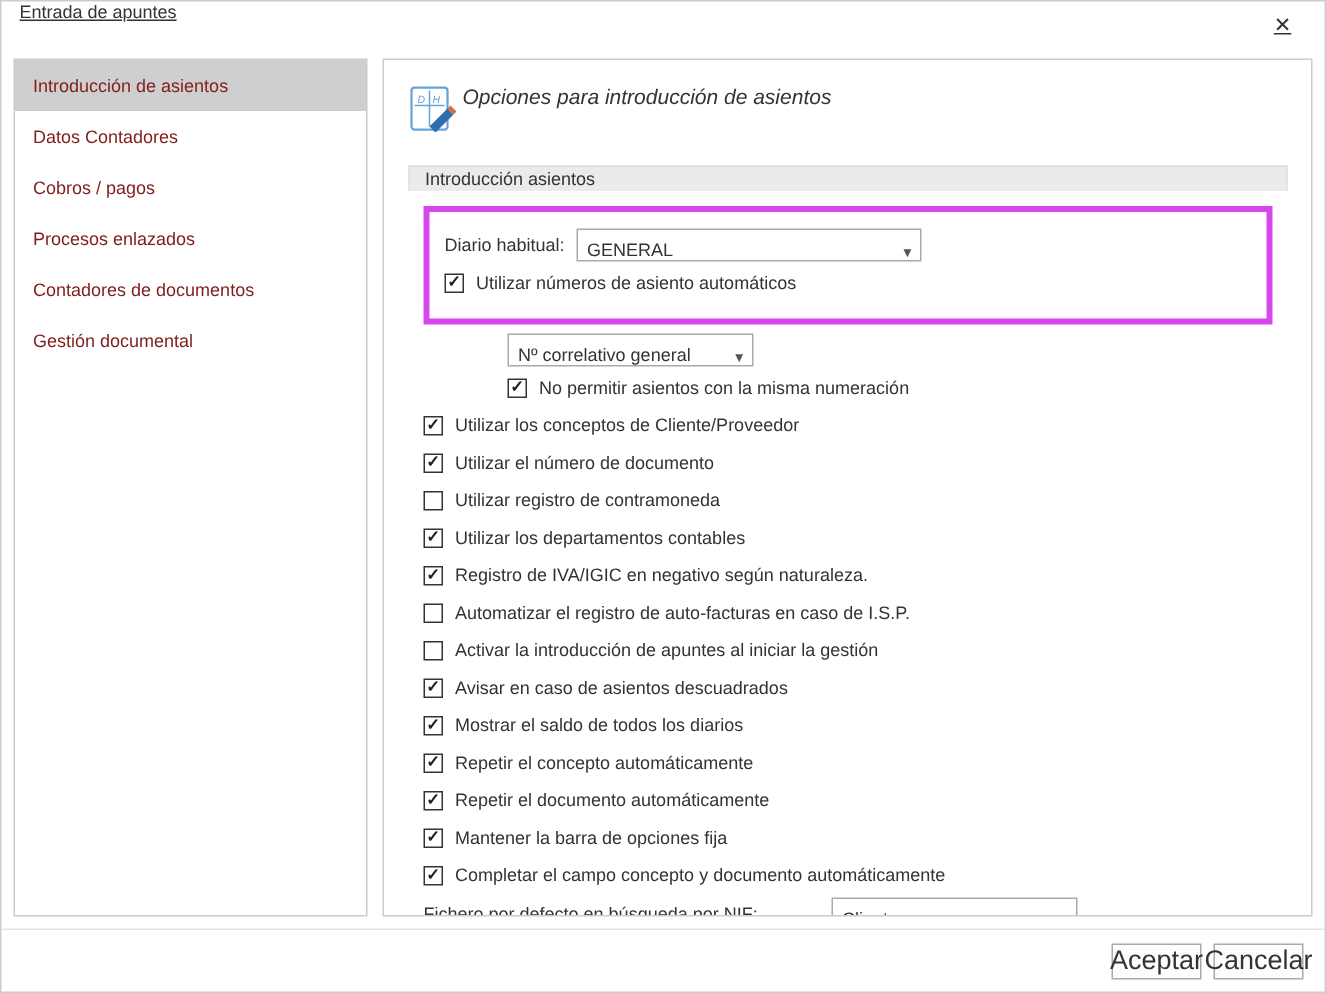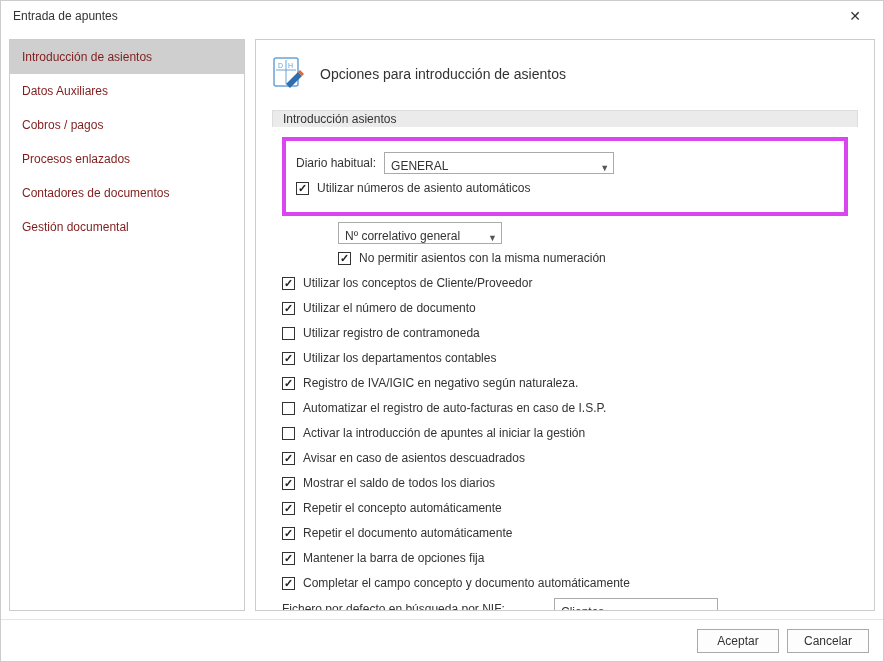--- a/index.html
+++ b/index.html
@@ -1,58 +1,58 @@
 <!DOCTYPE html>
 <html><head>
 <meta charset="utf-8">
 <style>
   * { box-sizing: border-box; font-family: 'Segoe UI', Tahoma, sans-serif; }
   body { margin: 0; background: #fff; font-size: 12px; color: #333; }
   .window { width: 884px; height: 662px; display: flex; flex-direction: column; border: 1px solid #ccc; }
-  .titlebar { height: 30px; display: flex; align-items: center; justify-content: space-between; padding: 0 8px 0 12px; }
+  .titlebar { height: 30px; display: flex; align-items: flex-start; justify-content: space-between; padding: 0 8px 0 12px; text-decoration: underline; }
   .titlebar-title { font-size: 12px; }
   .titlebar-close { width: 40px; height: 30px; display:flex; align-items:center; justify-content:center; cursor:pointer; font-size:14px; }
   .body { flex: 1; display: flex; padding: 8px 8px 8px 8px; gap: 10px; overflow:hidden; }
   .sidebar { width: 236px; border: 1px solid #ccc; padding: 0; }
   .sidebar-item { padding: 10px 12px; cursor: pointer; font-size: 12px; color:#7f1d1d; }
   .sidebar-item.active { background: #cfcfcf; }
   .main { flex:1; border:1px solid #ccc; padding: 16px 16px 10px 16px; overflow:auto; }
-  .main-header { display:flex; align-items:center; gap:12px; margin-bottom:18px; }
+  .main-header { display:flex; align-items:flex-start; gap:0; margin-bottom:18px;font-style:italic; }
   .main-header-icon { width:36px; height:36px; position:relative; }
   .main-title { font-size: 14px; }
   .section-header { background:#ebebeb; padding:1px 10px; font-size:12px; border:1px solid #ddd; border-bottom:none; }
   .section-body { padding: 10px 10px 6px 10px; }
   .highlight-box { border: 4px solid #d946ef; padding: 8px 10px 10px 10px; margin-bottom:6px; }
   .row { display:flex; align-items:center; gap:8px; margin: 3px 0; min-height:22px; }
   .label { white-space:nowrap; }
   .select { height:22px; border:1px solid #aaa; background:#fff; display:flex; align-items:flex-end; justify-content:space-between; padding:0 4px 0 6px; cursor:pointer; font-size:12px; }
   .select .caret { font-size:9px; color:#555; }
   .checkbox { width:13px; height:13px; border:1px solid #333; background:#fff; display:inline-flex; align-items:center; justify-content:center; cursor:pointer; flex-shrink:0; }
   .checkbox.checked::after { content:'✓'; font-size:11px; line-height:1; color:#222; font-weight:bold; }
   .indent-1 { margin-left: 56px; }
   .footer { height:42px; border-top:1px solid #e5e5e5; display:flex; justify-content:flex-end; align-items:center; gap:8px; padding: 0 14px; }
-  .footer .fbtn { width:82px; height:24px; border:1px solid #aaa; background:#fdfdfd; display:flex; align-items:center; justify-content:center; cursor:pointer; font-size:12px; }
+  .footer .fbtn { width:60px; height:24px; border:1px solid #aaa; background:#fdfdfd; display:flex; align-items:center; justify-content:center; cursor:pointer; font-size:18px; }
 </style>
 </head>
 <body>
 
 <div class="window">
 
   <div class="titlebar">
     <span class="titlebar-title">Entrada de apuntes</span>
     <div class="titlebar-close">
       <span>✕</span>
     </div>
   </div>
 
   <div class="body">
 
     <div class="sidebar" id="sidebar">
         <div class="sidebar-item active">Introducción de asientos</div>
-        <div class="sidebar-item">Datos Auxiliares</div>
+        <div class="sidebar-item">Datos Contadores</div>
         <div class="sidebar-item">Cobros / pagos</div>
         <div class="sidebar-item">Procesos enlazados</div>
         <div class="sidebar-item">Contadores de documentos</div>
         <div class="sidebar-item">Gestión documental</div>
       </div>
 
     <div class="main">
 
       <div class="main-header">
         <div class="main-header-icon">

